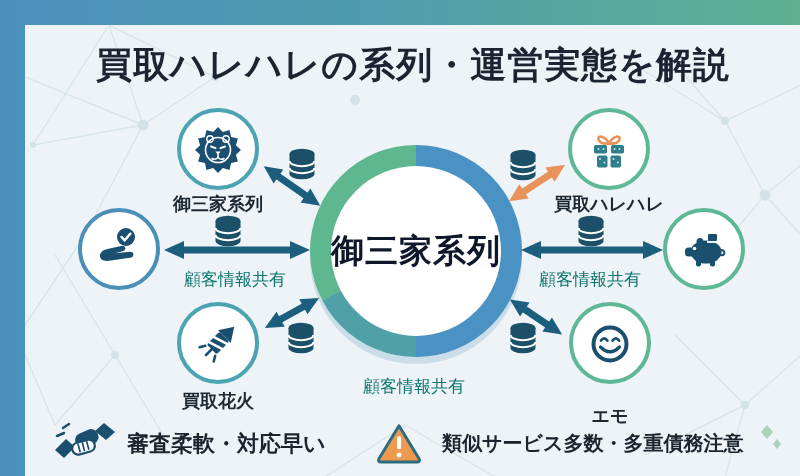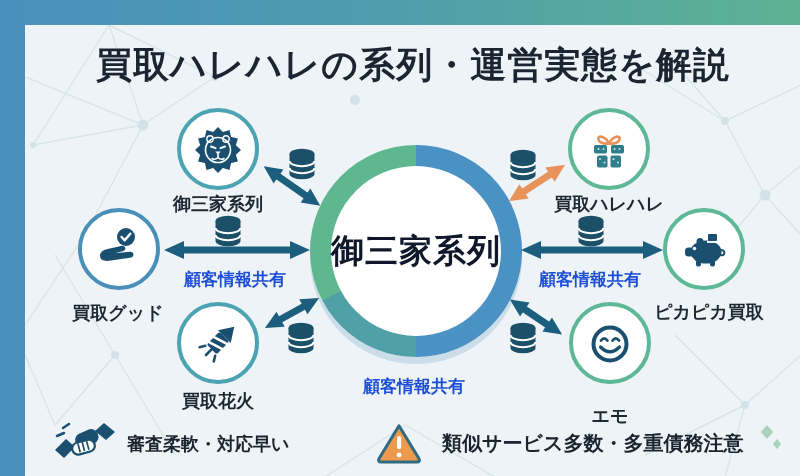--- a/index.html
+++ b/index.html
@@ -16,27 +16,27 @@
        box-shadow:0 7px 0 0 #CBDDE8;}
   .hub-inner{position:absolute;inset:21px;border-radius:50%;background:#fff;display:flex;align-items:center;justify-content:center;}
   .hub-label{font-size:33px;font-weight:800;color:#0f172a;letter-spacing:1px;white-space:nowrap;}
 
   
   .node{position:absolute;width:74px;height:74px;border-radius:50%;background:#fff;border:4px solid #5EB795;display:flex;align-items:center;justify-content:center;}
   .node.b-blue{border-color:#4A8FB8;}
   .node.b-teal{border-color:#4CA3B2;}
   .node.b-green{border-color:#5EB795;}
   .node-label{position:absolute;transform:translateX(-50%);font-size:18px;font-weight:800;color:#1E2833;white-space:nowrap;}
-  .share-label{position:absolute;transform:translateX(-50%);font-size:17px;font-weight:700;color:#1d4ed8;white-space:nowrap;text-align:center;}
+  .share-label{position:absolute;transform:translateX(-50%);font-size:17px;font-weight:400;color:#0f766e;white-space:nowrap;text-align:center;}
 
   .arrow{position:absolute;transform:translate(-50%,-50%) rotate(var(--r,0deg));line-height:0;}
   .dbi{position:absolute;line-height:0;}
 
   .footer-pros,.footer-warn{position:absolute;display:flex;align-items:center;}
-  .footer-text{font-size:18px;font-weight:800;color:#1B242E;white-space:nowrap;}
+  .footer-text{font-size:22px;font-weight:800;color:#1B242E;white-space:nowrap;}
 </style>
 </head>
 <body>
 
 <div class="frame">
 <div class="panel">
 
   <svg class="bg-net" width="776" height="452" viewBox="0 0 776 452">
     <g stroke="#D8E5E9" stroke-width="1.4" fill="none">
       <path d="M84,0 L8,120 M8,120 L118,100 M118,100 L84,0 M0,52 L118,100 M84,0 L190,52 M190,52 L118,100 M118,100 L60,210 M0,300 L60,210"></path>
@@ -205,24 +205,22 @@
   </div>
   <div class="node b-green" style="left:544px;top:277px">
     <svg width="48" height="48" viewBox="0 0 48 48">
       <circle cx="24" cy="25" r="16.5" fill="#fff" stroke="#1B4F70" stroke-width="4"></circle>
       <path d="M15,21.5 q3.2,-4.4 6.4,0 M26.6,21.5 q3.2,-4.4 6.4,0" stroke="#1B4F70" stroke-width="2.8" fill="none" stroke-linecap="round"></path>
       <path d="M14.5,28 q9.5,9.5 19,0" stroke="#1B4F70" stroke-width="3.2" fill="none" stroke-linecap="round"></path>
     </svg>
   </div>
 
   <div class="node-label" style="left:193px;top:167px">御三家系列</div>
-  <div class="node-label" style="left:93px;top:276px">買取グッド</div>
   <div class="node-label" style="left:584px;top:167px">買取ハレハレ</div>
   <div class="node-label" style="left:193px;top:364px">買取花火</div>
-  <div class="node-label" style="left:684px;top:275px">ピカピカ買取</div>
   <div class="node-label" style="left:585px;top:379px">エモ</div>
 
   <div class="share-label" style="left:210px;top:243px">顧客情報共有</div>
   <div class="share-label" style="left:565px;top:243px">顧客情報共有</div>
   <div class="share-label" style="left:389px;top:350px">顧客情報共有</div>
 
   <div class="footer-pros" style="left:28px;top:394px">
     <svg width="64" height="50" viewBox="0 0 64 50">
       <path d="M10,9 L16,5 M4,17 L11,14" stroke="#1B4F70" stroke-width="2.5" stroke-linecap="round"></path>
       <polygon points="2,31 13,20 22,28 11,39" fill="#1B4F70"></polygon>

